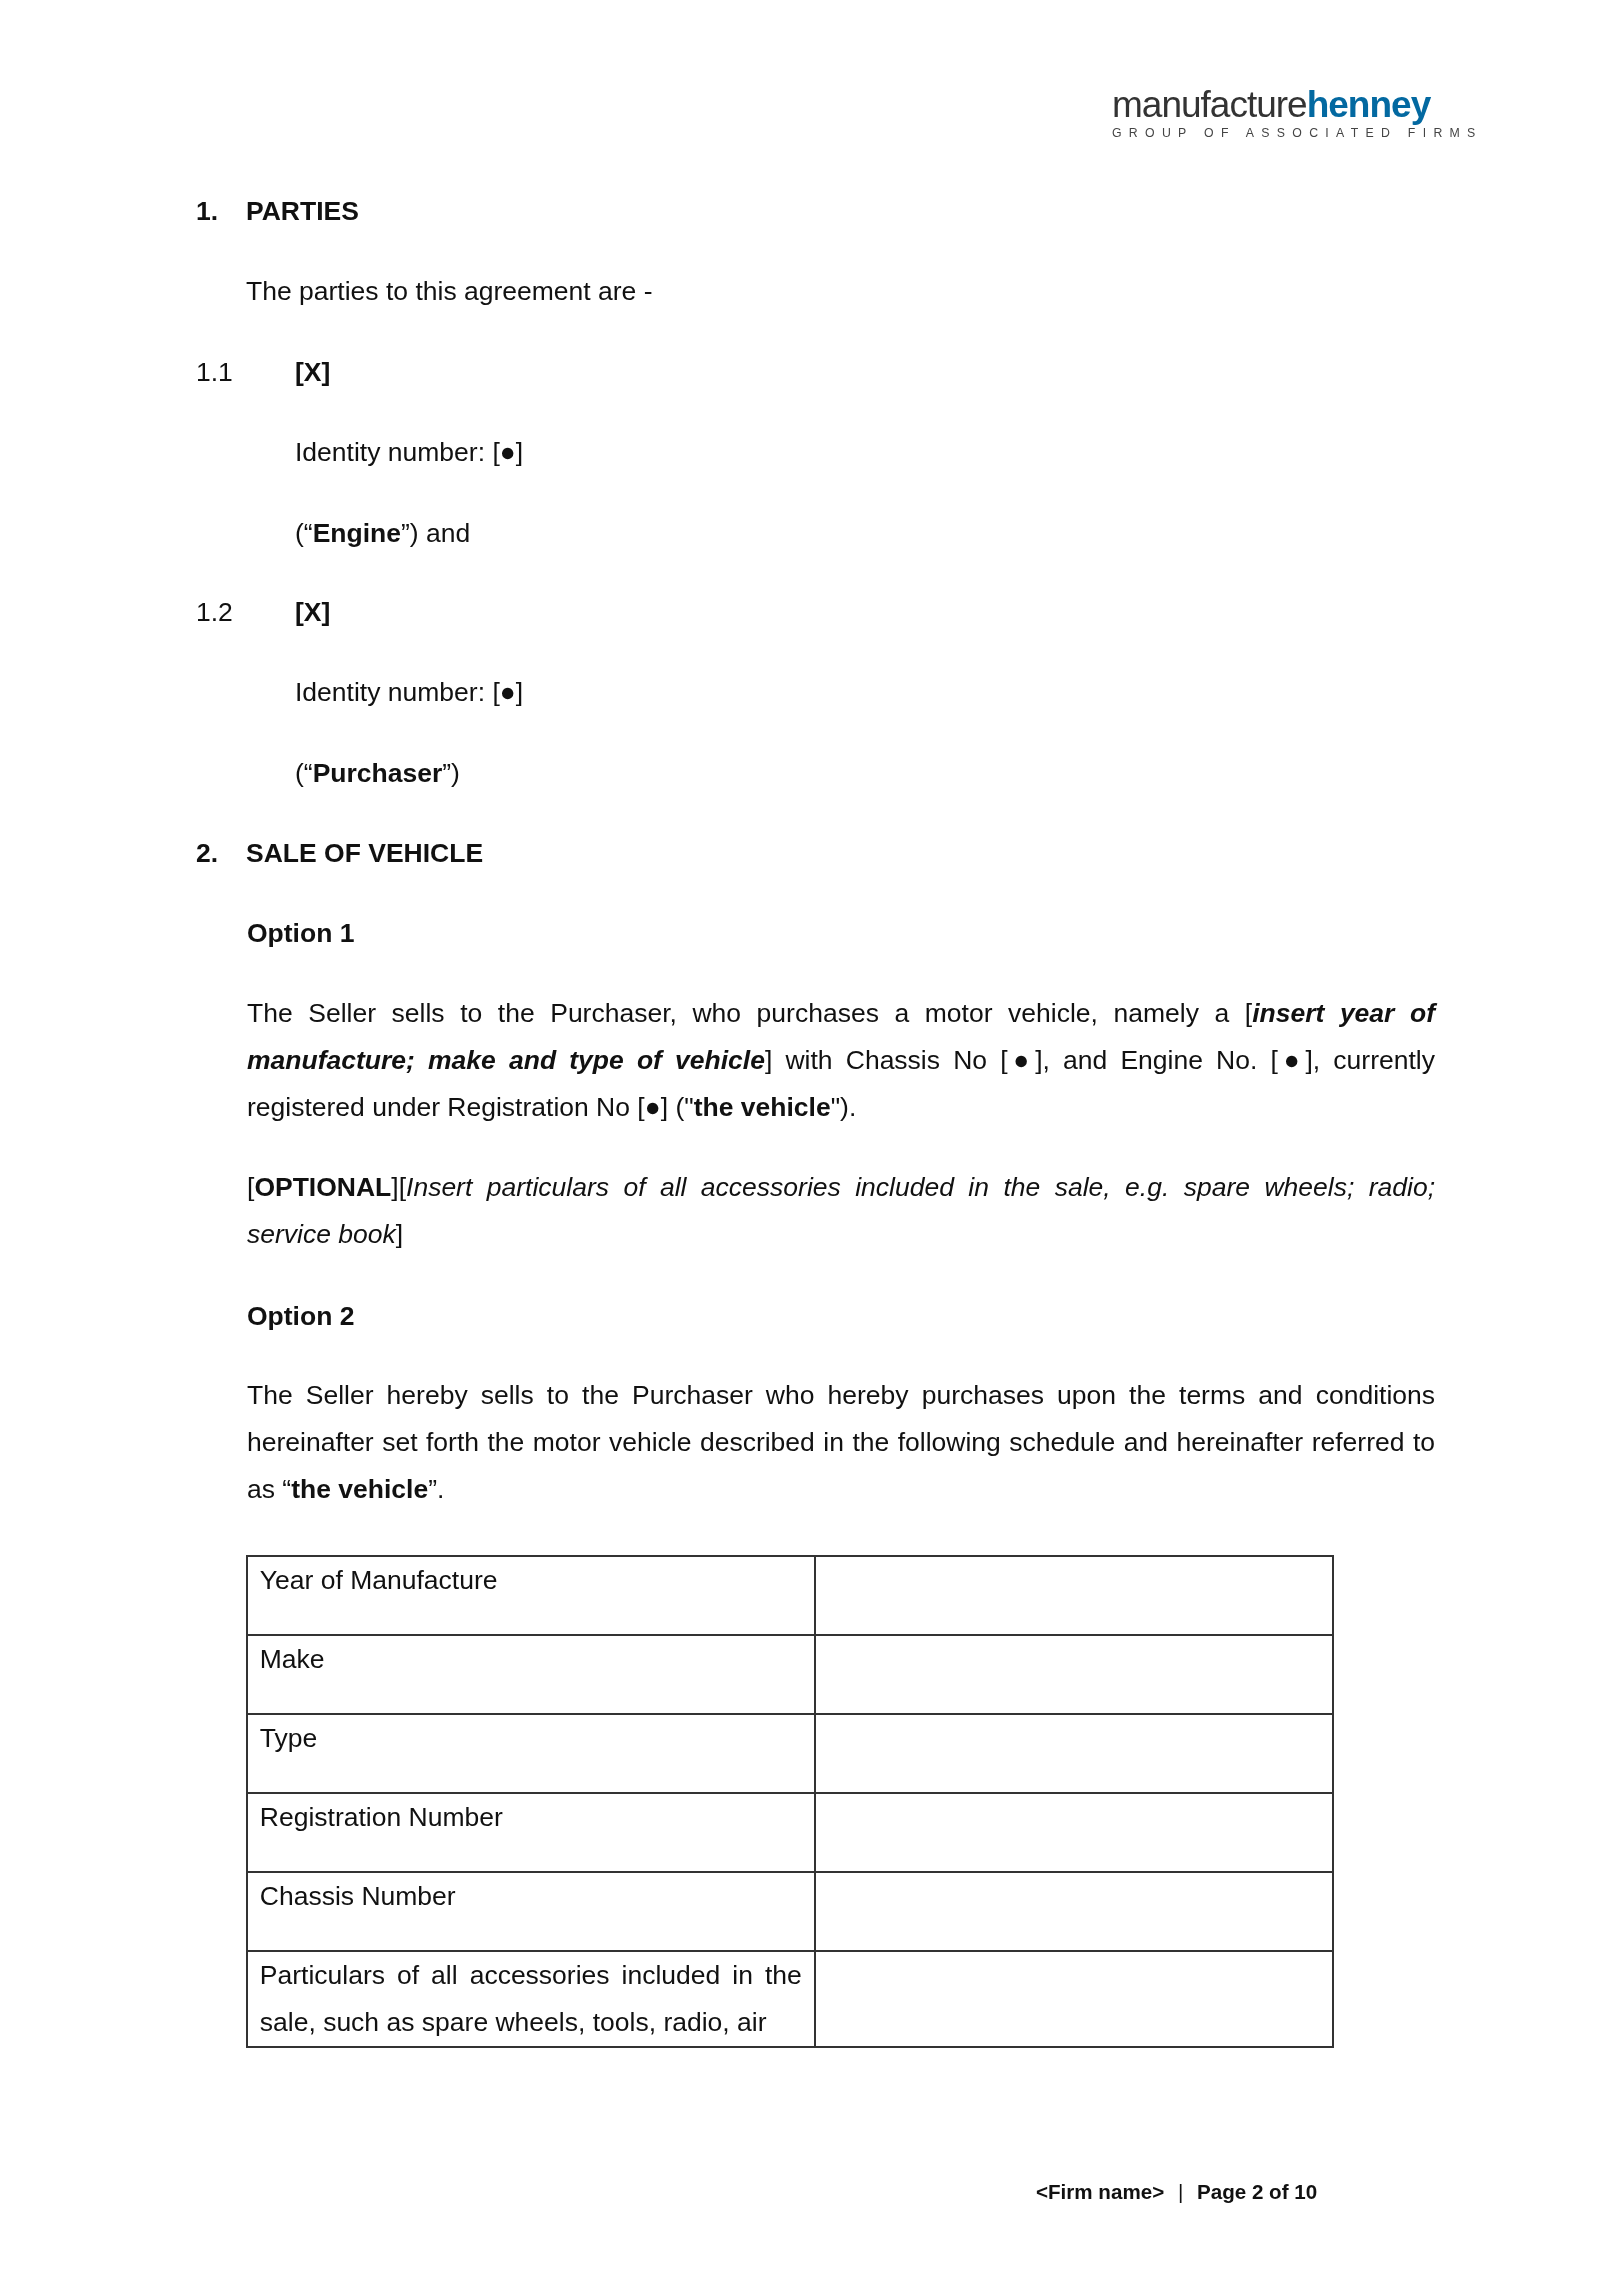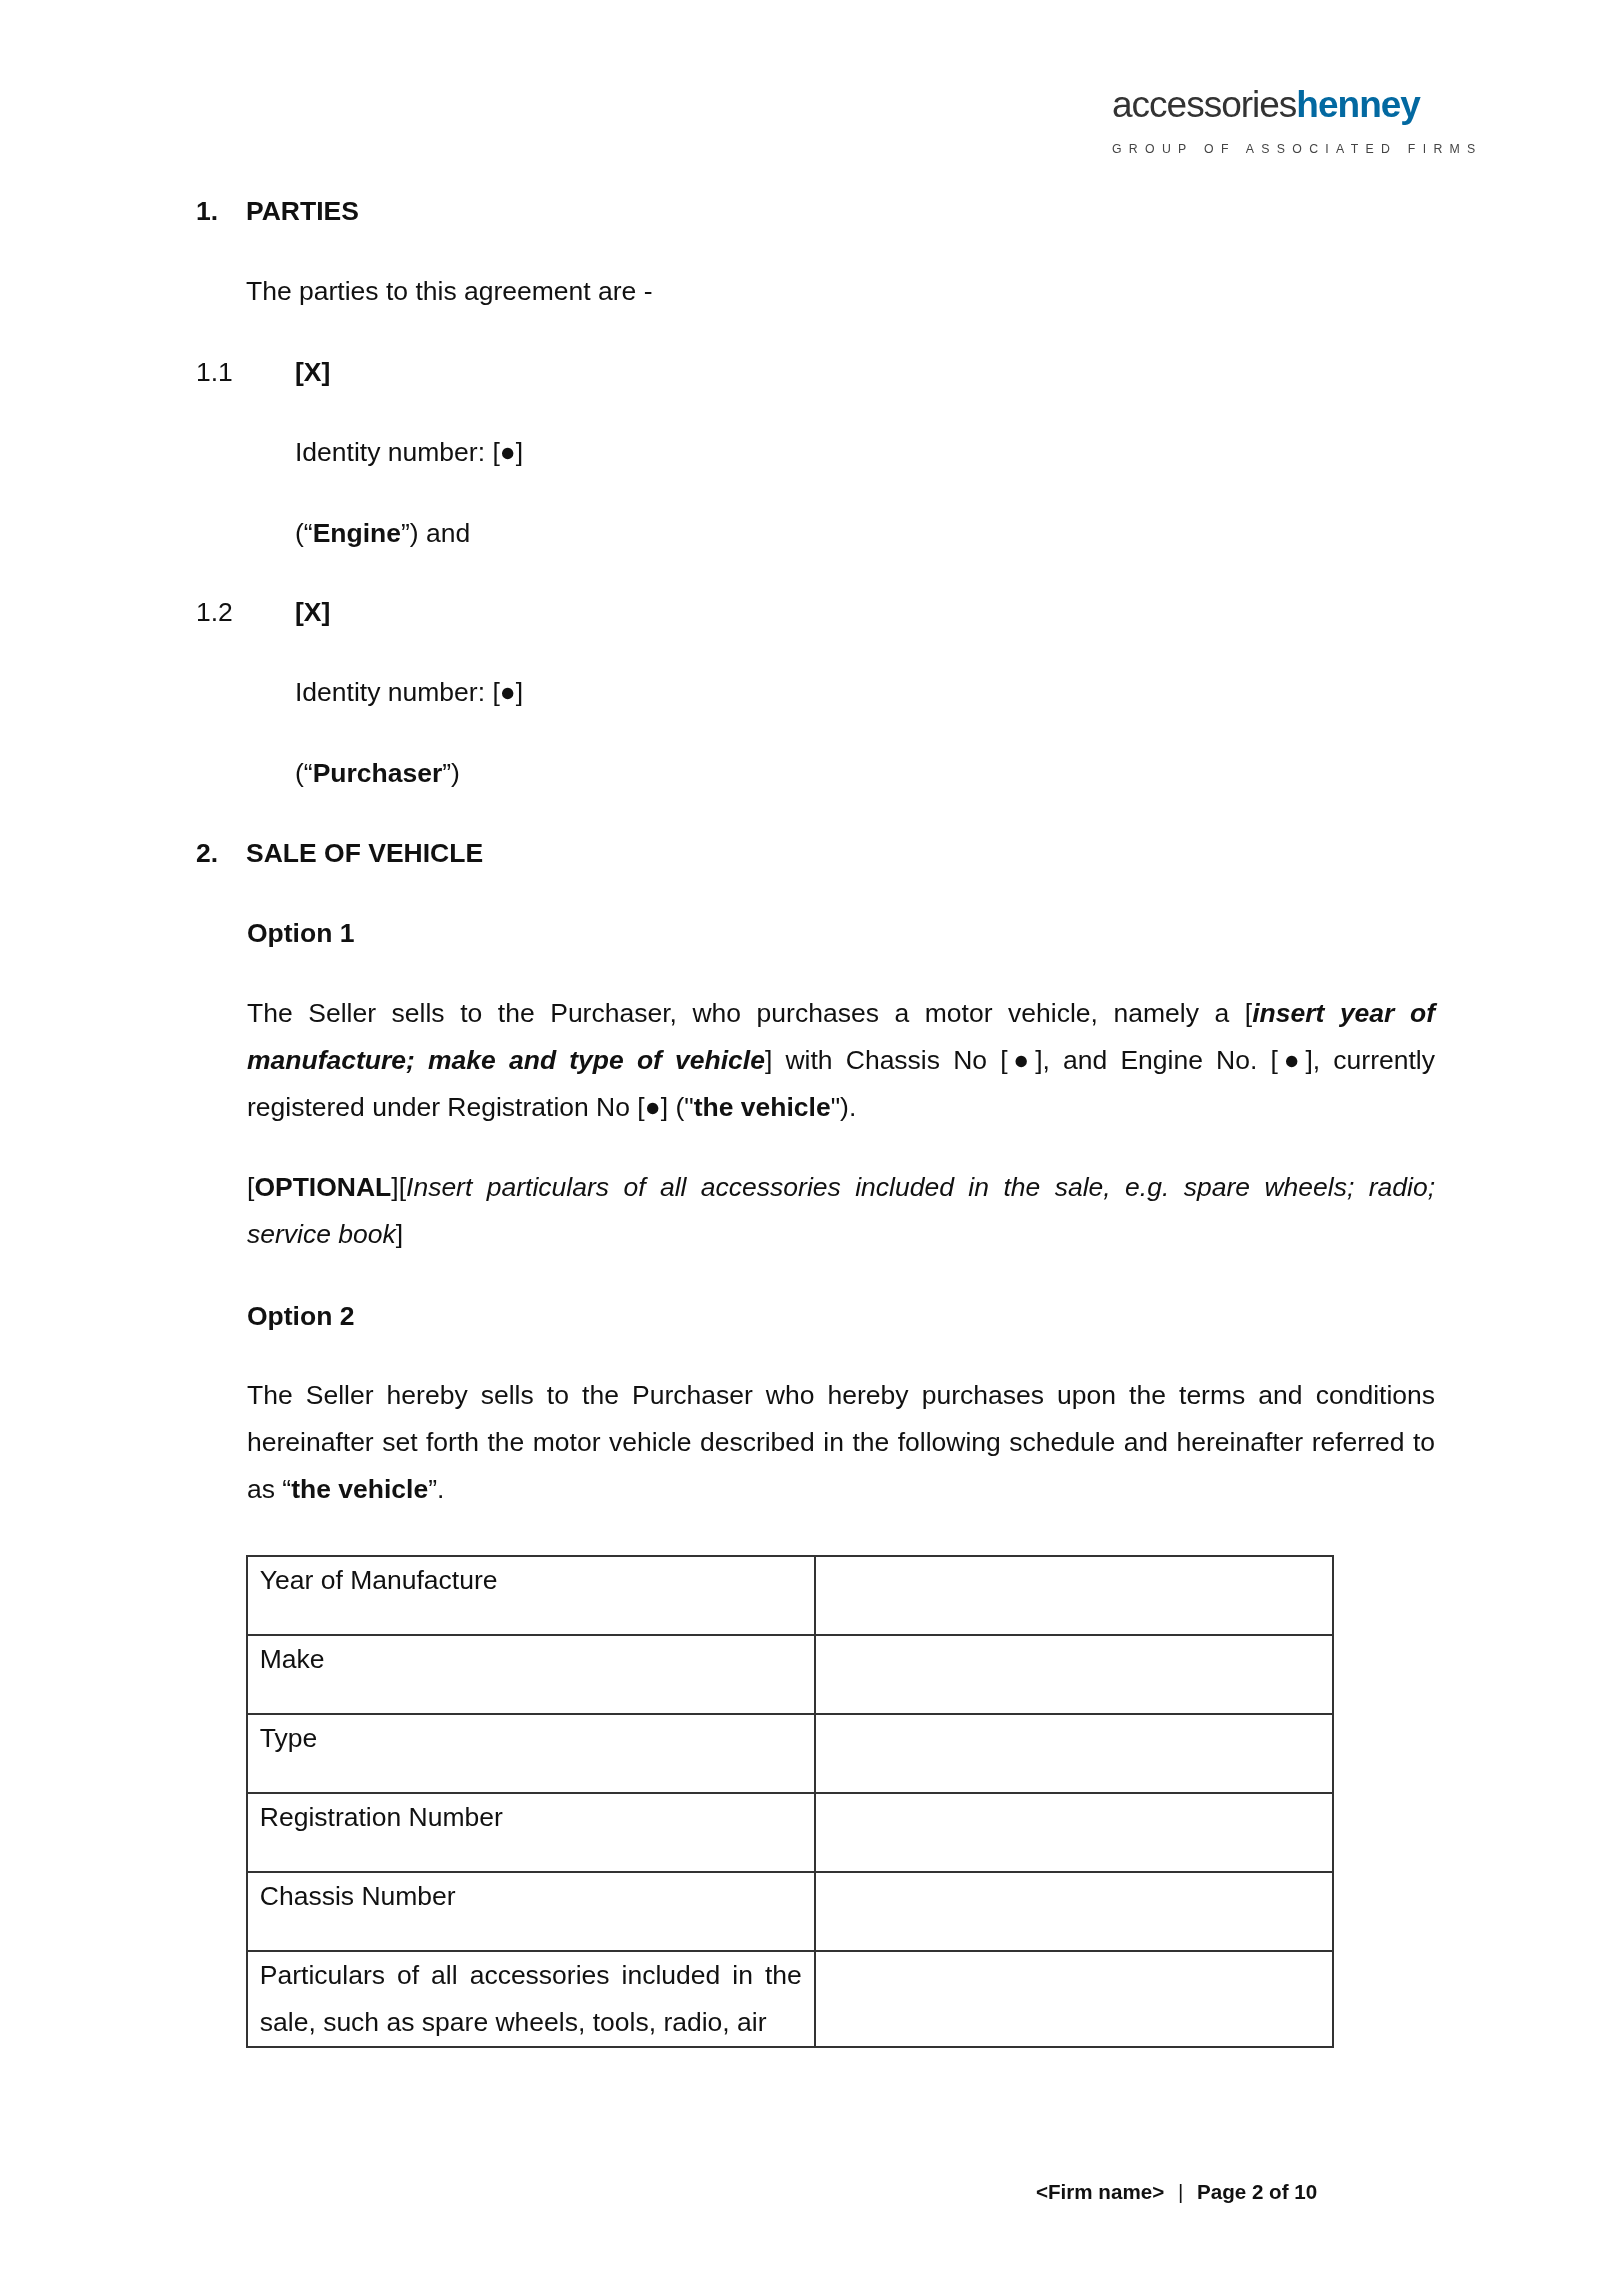--- a/index.html
+++ b/index.html
@@ -1,37 +1,37 @@
 <!DOCTYPE html>
 <html><head>
 <meta charset="utf-8">
 <style>
   html, body { margin:0; padding:0; background:#fff; }
   body { width:1621px; height:2293px; position:relative; font-family:"Liberation Sans", sans-serif; color:#111; font-size:26.5px; }
   .abs { position:absolute; }
   .logo { left:1112px; top:86px; width:323px; }
   .logo-main { font-size:37px; letter-spacing:-1px; color:#333; line-height:1; }
   .logo-main b { color:#0369a1; font-weight:bold; }
-  .logo-sub { font-size:12.3px; letter-spacing:7.3px; color:#444; margin-top:19px; white-space:nowrap; }
+  .logo-sub { font-size:12.3px; letter-spacing:7.3px; color:#444; margin-top:3px; white-space:nowrap; }
   .h { font-weight:bold; }
   .num { left:196px; }
   .snum { left:196px; }
   .justify { left:247px; width:1188px; text-align:justify; line-height:47px; }
   .center { text-align:left; font-weight:bold; }
   table.sched { position:absolute; left:246px; top:1555px; width:1088px; border-collapse:collapse; }
   table.sched td { border:2px solid #333; vertical-align:top; padding:0 11.8px; height:77px; font-size:26.5px; line-height:47px; }
   table.sched td.label { width:542px; }
   .footer { left:1036px; top:2180px; font-size:20.6px; font-weight:bold; }
   .sep { display:inline-block; margin:0 13.7px; font-weight:normal; }
 </style>
 </head>
 <body>
 
 <div class="abs logo">
-  <div class="logo-main"><span>accessories</span><b>henney</b></div>
+  <div class="logo-main"><span>manufacture</span><b>henney</b></div>
   <div class="logo-sub">GROUP OF ASSOCIATED FIRMS</div>
 </div>
 
 <div class="abs h num" style="top:196px;">1.</div>
 <div class="abs h" style="left:246px; top:196px;">PARTIES</div>
 <div class="abs" style="left:246px; top:276px;">The parties to this agreement are -</div>
 
 <div class="abs snum" style="top:357px;">1.1</div>
 <div class="abs h" style="left:295px; top:357px;">[X]</div>
 <div class="abs" style="left:295px; top:437px;">Identity number: [●]</div>

